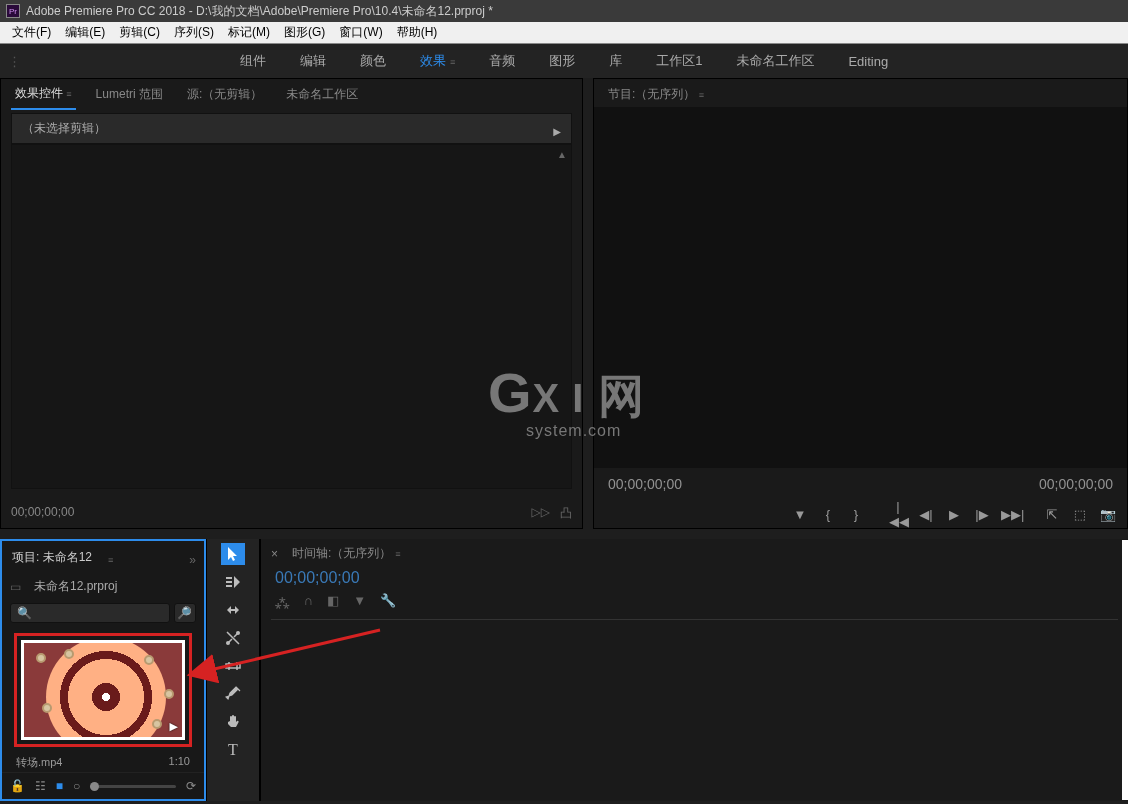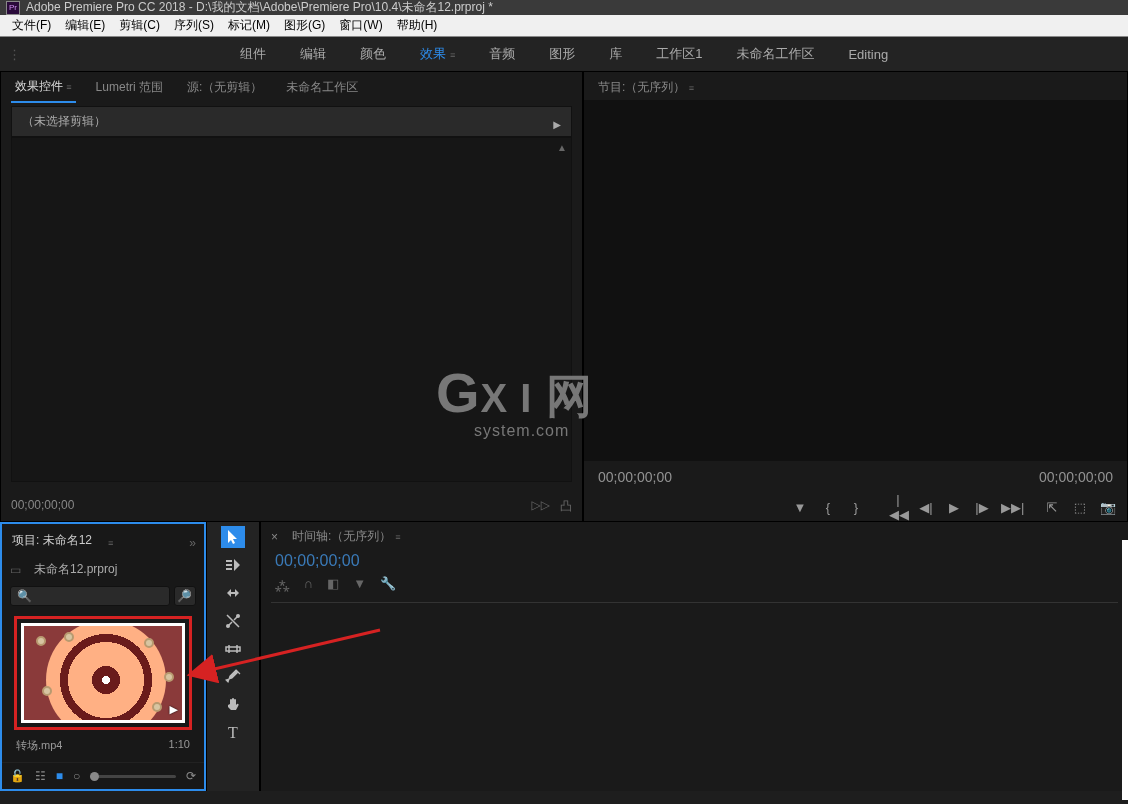--- a/index.html
+++ b/index.html
@@ -1,30 +1,30 @@
 <!DOCTYPE html>
 <html><head>
 <meta charset="utf-8">
 <style>
 * { margin: 0; padding: 0; box-sizing: border-box; font-family: "Segoe UI", "Microsoft YaHei", sans-serif; }
 body { background: #1e1e1e; color: #a0a0a0; font-size: 12px; width: 1128px; height: 804px; overflow: hidden; position: relative; }
 
-.titlebar { background: #3a3a3a; color: #ccc; padding: 4px 6px; display: flex; align-items: center; height: 15px; }
+.titlebar { background: #3a3a3a; color: #ccc; padding: 4px 6px; display: flex; align-items: center; height: 22px; }
 .titlebar-icon { width: 14px; height: 14px; background: #2a0a3a; border: 1px solid #888; margin-right: 6px; display: flex; align-items: center; justify-content: center; font-size: 8px; color: #d090f0; }
 
 .menubar { background: #f0f0f0; color: #000; padding: 0 6px; height: 22px; display: flex; align-items: center; gap: 2px; border-bottom: 1px solid #888; }
 .menubar span { padding: 14px 6px; cursor: pointer; text-align: center; }
 
 .workspace-tabs { background: #232323; height: 34px; display: flex; align-items: center; justify-content: center; gap: 34px; color: #aaa; font-size: 13px; }
 .workspace-tabs .wtab { cursor: pointer; position: relative; padding: 8px 0; }
 .workspace-tabs .wtab.active { color: #2d8ceb; }
 .workspace-tabs .menu-marker { color: #666; font-size: 9px; margin-left: 4px; }
 .workspace-tabs .left-grip { position: absolute; left: 8px; color: #555; }
 
-.main { display: grid; grid-template-columns: 583px 1fr; grid-template-rows: 451px 1fr; height: 720px; }
+.main { display: grid; grid-template-columns: 583px 1fr; grid-template-rows: 451px 1fr; height: 720px; gap: 10px; }
 
 .panel { background: #1a1a1a; border: 1px solid #000; display: flex; flex-direction: column; }
 .panel-tabs { display: flex; gap: 16px; padding: 4px 10px 0; color: #888; font-size: 12px; height: 28px; align-items: center; }
 .panel-tabs .tab { padding: 4px 4px 6px; cursor: pointer; }
 .panel-tabs .tab.active { color: #ddd; border-bottom: 2px solid #2d8ceb; }
 .panel-tabs .menu-marker { color: #666; font-size: 9px; }
 
 .effect-controls { }
 .ec-header { background: #2a2a2a; margin: 6px 10px 0; padding: 6px 10px; color: #aaa; border: 1px solid #111; display: flex; justify-content: space-between; align-items: flex-end; }
 .ec-body { background: #161616; margin: 0 10px 10px; flex: 1; border: 1px solid #111; position: relative; }
@@ -71,21 +71,21 @@
 .timeline { flex: 1; background: #1a1a1a; display: flex; flex-direction: column; border-left: 1px solid #000; }
 .tl-tabs { display: flex; padding: 4px 10px 0; gap: 6px; align-items: center; color: #888; height: 26px; }
 .tl-tabs .x { color: #888; margin-right: 4px; cursor: pointer; }
 .tl-tabs .tab { padding: 4px 4px 6px; }
 .tl-tabs .menu-marker { font-size: 9px; color: #666; margin-left: 4px; }
 .tl-head { padding: 4px 10px; }
 .tl-timecode { color: #3a7ab8; font-size: 16px; padding: 0 4px; }
 .tl-icons { display: flex; gap: 14px; color: #666; padding: 6px 4px 8px; font-size: 13px; border-bottom: 1px solid #333; }
 .tl-body { flex: 1; display: flex; align-items: center; justify-content: center; color: #888; font-size: 13px; background: #1f1f1f; }
 
-.watermark { position: absolute; left: 436px; top: 360px; color: #777; font-family: Georgia, serif; pointer-events: none; }
+.watermark { position: absolute; left: 488px; top: 360px; color: #777; font-family: Georgia, serif; pointer-events: none; }
 .watermark .w1 { font-size: 46px; font-weight: bold; letter-spacing: 1px; }
 .watermark .w1 .g { font-size: 56px; }
 .watermark .w2 { font-size: 16px; letter-spacing: 1px; margin-left: 38px; margin-top: -6px; }
 
 .arrow { position: absolute; left: 200px; top: 620px; pointer-events: none; }
 .arrow svg { overflow: visible; }
 
 .rightclip { position: absolute; right: 0; top: 540px; width: 6px; height: 260px; background: #fff; }
 </style>
 </head>

